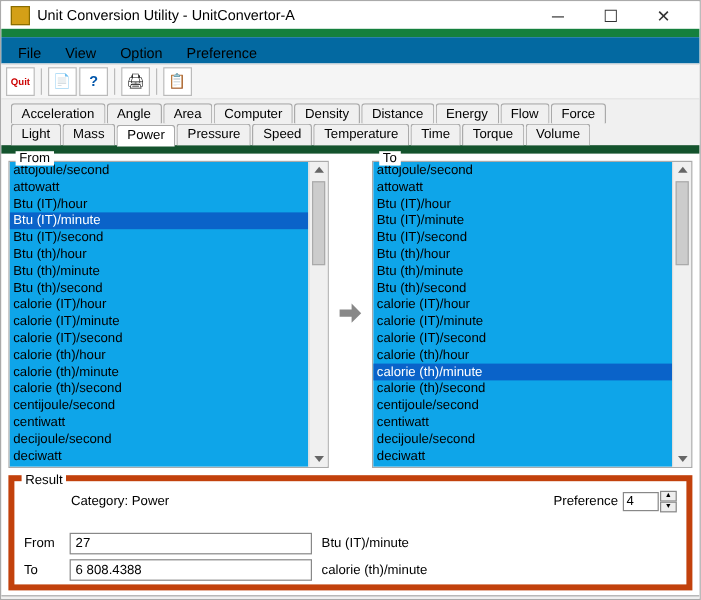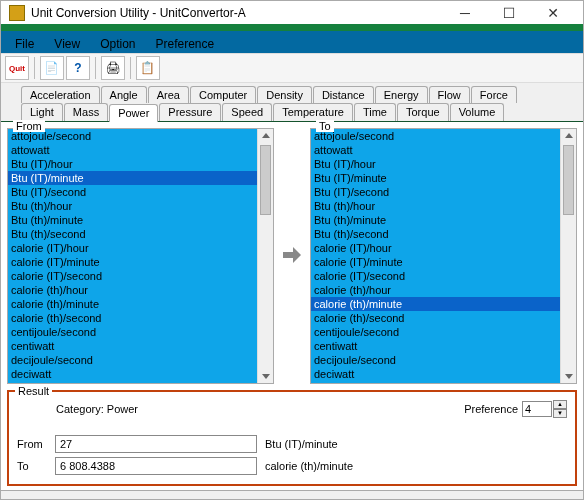--- a/index.html
+++ b/index.html
@@ -62,23 +62,23 @@
     align-items: center;
     justify-content: center;
     font-size: 12px;
   }
   .tsep {
     width: 1px; height: 22px;
     background: #bbb;
     margin: 0 3px;
   }
   .tabs {
-    padding: 3px 4px 0 20px;
+    padding: 3px 4px 0 8px;
     background: #f0f0f0;
-    border-bottom: 1px solid #14532d;
+    border-bottom: 7px solid #14532d;
   }
   .tabrow { display: flex; flex-wrap: nowrap; }
   .tab {
     border: 1px solid #aaa;
     border-bottom: none;
     border-radius: 3px 3px 0 0;
     background: #f0f0f0;
     padding: 2px 8px;
     margin-right: 1px;
     font-size: 11px;
@@ -157,21 +157,21 @@
   .scrollbar::before { top: 4px; border-bottom: 5px solid #666; }
   .scrollbar::after { bottom: 4px; border-top: 5px solid #666; }
   .arrowcol {
     width: 24px;
     display: flex;
     align-items: center;
     justify-content: center;
   }
   .result {
     margin: 2px 6px 4px 6px;
-    border: 2px solid #c2410c;
+    border: 5px solid #c2410c;
     position: relative;
     padding: 8px 8px 8px 8px;
     height: 96px;
   }
   .result .grouplabel { top: -7px; }
   .resrow {
     display: flex;
     align-items: center;
     margin: 4px 0;
     gap: 8px;

